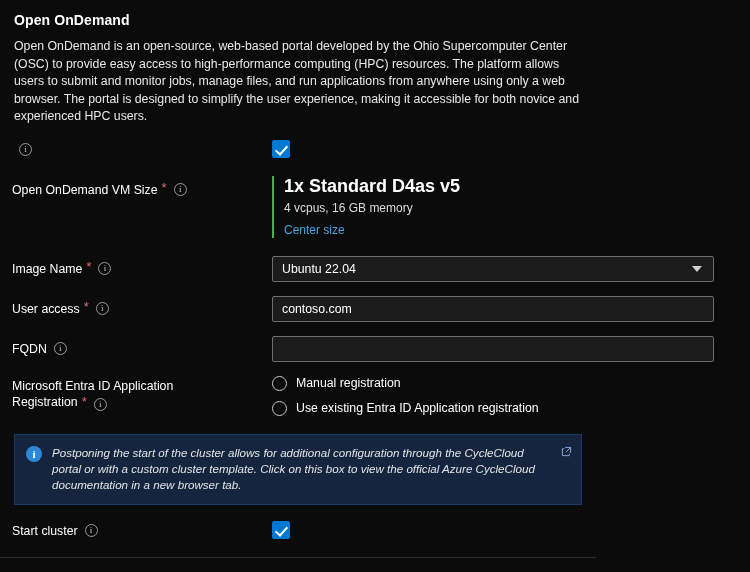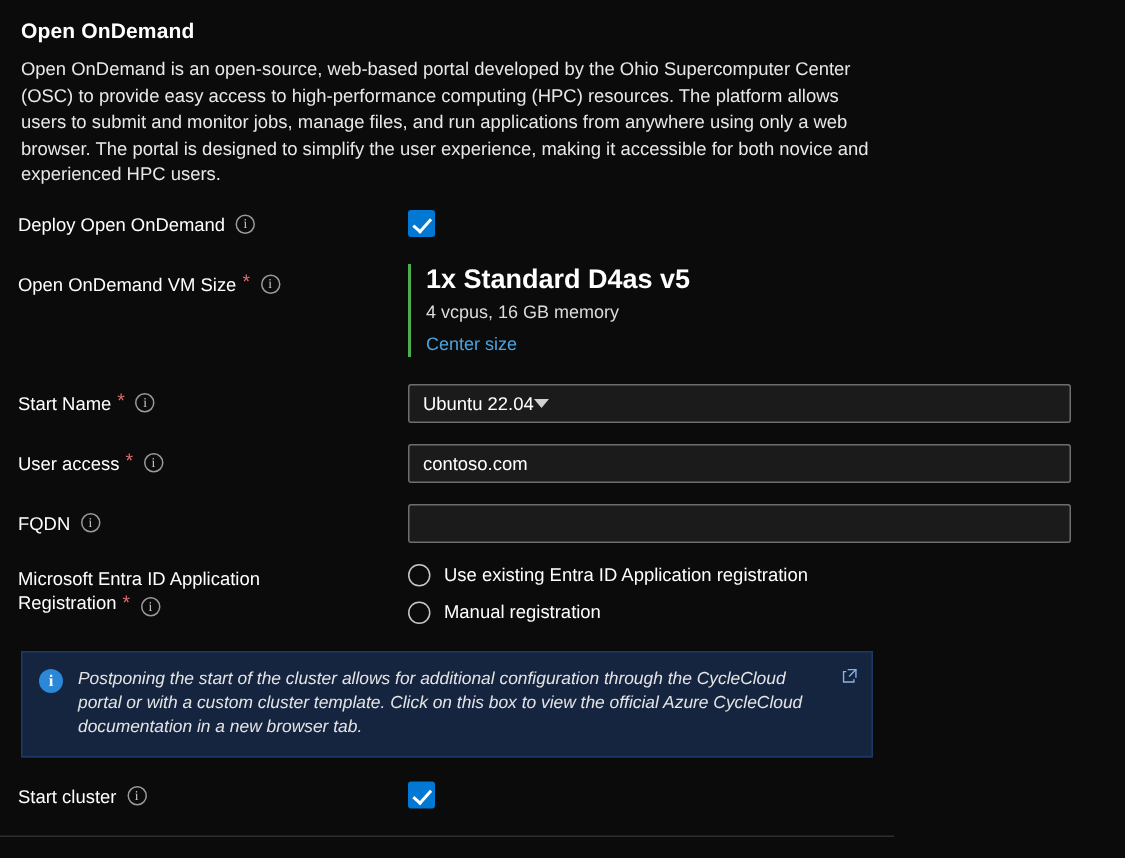--- a/index.html
+++ b/index.html
@@ -133,21 +133,21 @@
     font-size: 12.3px;
     padding: 0 9px;
     border-radius: 2px;
     font-family: "Liberation Sans", sans-serif;
     outline: none;
     display: flex;
     align-items: center;
   }
   .input::placeholder { color: #8a8a8a; }
   .select {
-    justify-content: flex-start;
+    justify-content: space-between;
     cursor: pointer;
   }
   .chev {
     width: 0; height: 0;
     border-left: 5px solid transparent;
     border-right: 5px solid transparent;
     border-top: 6px solid #d0d0d0;
     margin-right: 2px;
   }
   
@@ -226,21 +226,20 @@
 <body>
 
 <div class="page">
 
   <div class="section-title">Open OnDemand</div>
 
   <p class="intro">Open OnDemand is an open-source, web-based portal developed by the Ohio Supercomputer Center (OSC) to provide easy access to high-performance computing (HPC) resources. The platform allows users to submit and monitor jobs, manage files, and run applications from anywhere using only a web browser. The portal is designed to simplify the user experience, making it accessible for both novice and experienced HPC users.</p>
 
   <div class="row">
     <div class="label-col">
-      <span class="label-text">Deploy Open OnDemand</span>
       <span class="info-icon">i</span>
     </div>
     <div class="field-col">
       <div class="checkbox"></div>
     </div>
   </div>
 
   <div class="row" style="margin-bottom:18px;">
     <div class="label-col" style="padding-top:6px;">
       <span class="label-text">Open OnDemand VM Size</span>
@@ -251,21 +250,21 @@
       <div class="vm-block">
         <div class="vm-title">1x Standard D4as v5</div>
         <div class="vm-sub">4 vcpus, 16 GB memory</div>
         <a class="link">Center size</a>
       </div>
     </div>
   </div>
 
   <div class="row">
     <div class="label-col" style="padding-top:5px;">
-      <span class="label-text">Start Name</span>
+      <span class="label-text">Image Name</span>
       <span class="req">*</span>
       <span class="info-icon">i</span>
     </div>
     <div class="field-col">
       <div class="select">
         <span>Ubuntu 22.04</span>
         <span class="chev"></span>
       </div>
     </div>
   </div>
@@ -292,25 +291,25 @@
   </div>
 
   <div class="row" style="margin-bottom:18px;">
     <div class="label-col" style="padding-top:2px; display:block;">
       <span class="label-text">Microsoft Entra ID Application</span><br>
       <span class="label-text">Registration</span><span class="req">*</span><span class="info-icon">i</span>
     </div>
     <div class="field-col">
       <div class="radio-row">
         <span class="radio"></span>
-        <span class="radio-label">Use existing Entra ID Application registration</span>
+        <span class="radio-label">Manual registration</span>
       </div>
       <div class="radio-row">
         <span class="radio"></span>
-        <span class="radio-label">Manual registration</span>
+        <span class="radio-label">Use existing Entra ID Application registration</span>
       </div>
     </div>
   </div>
 
   <div class="banner">
     <span class="banner-icon">i</span>
     <span class="banner-text">Postponing the start of the cluster allows for additional configuration through the CycleCloud portal or with a custom cluster template. Click on this box to view the official Azure CycleCloud documentation in a new browser tab.</span>
     <span class="ext-icon">
       <svg width="11" height="11" viewBox="0 0 12 12" fill="none">
         <path d="M4.5 1.5H10.5V7.5" stroke="#8ab4e8" stroke-width="1"></path>

